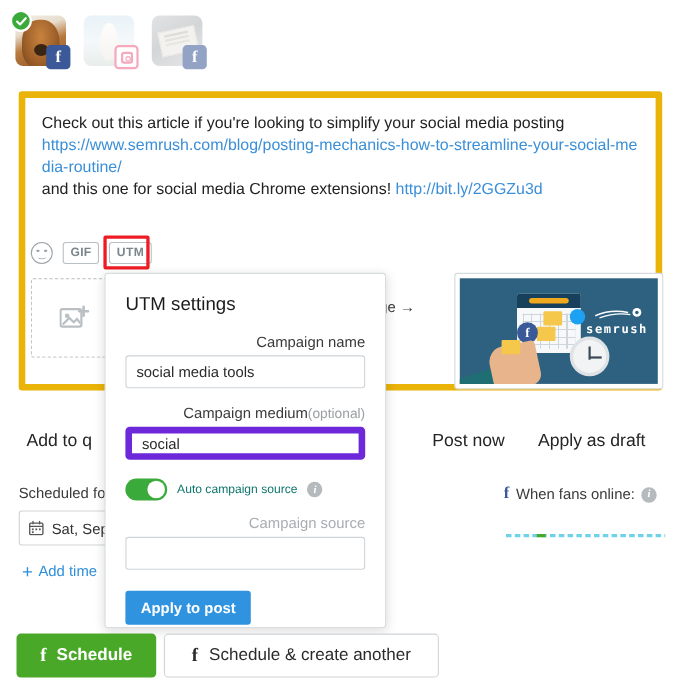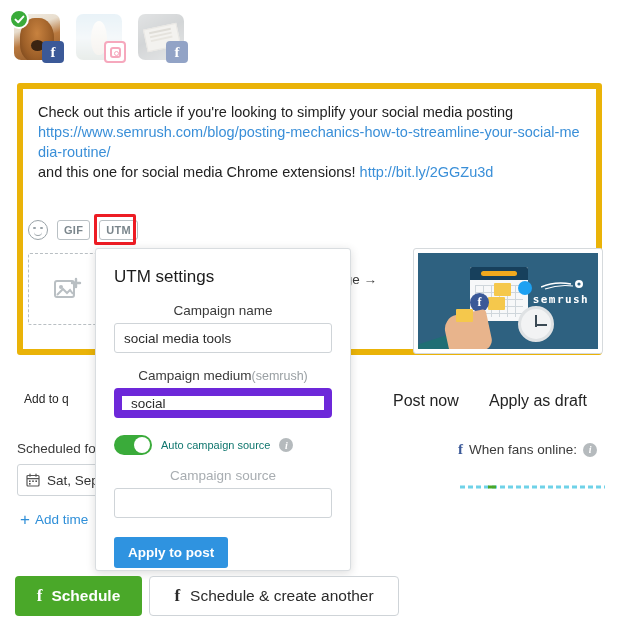--- a/index.html
+++ b/index.html
@@ -96,21 +96,21 @@
   .clock::after{ content:""; position:absolute; left:15px; top:15px; width:11px; height:2px; background:#3b4a55;}
   .hand { position:absolute; left:28px; top:60px; width:44px; height:40px; background:#e8b48c;
      border-radius:14px 4px 10px 10px; transform:rotate(-12deg); }
   .sleeve { position:absolute; left:-2px; top:86px; width:42px; height:24px; background:#1f6e74;
      transform:rotate(-18deg); border-radius:4px; }
   .sem-logo { position:absolute; right:9px; top:40px; color:#fff; font-size:11px; letter-spacing:1.4px;
      font-weight:bold; font-family:"DejaVu Sans Mono", monospace; }
   .sem-swoosh { position:absolute; right:11px; top:27px; width:46px; height:10px; }
 
   .arrow-hint { position:absolute; left:305px; top:272px; font-size:13.5px; color:#3a3a3a; }
-  .tab-queue { position:absolute; left:24px; top:392px; font-size:12px; }
+  .tab-queue { position:absolute; left:24px; top:392px; font-size:16px; }
   .tab-reg   { position:absolute; left:300px; top:392px; font-size:16px; }
   .tab-now   { position:absolute; left:393px; top:392px; font-size:16px; }
   .tab-draft { position:absolute; left:489px; top:392px; font-size:16px; }
 
   
   .sched-label { position:absolute; left:17px; top:441px; font-size:13.5px; color:#3a3a3a; }
   .date-field { position:absolute; left:17px; top:464px; width:120px; height:32px;
      border:1px solid #cfd4d8; border-radius:3px; background:#fff; display:flex; align-items:center;
      padding-left:8px; gap:7px; font-size:13.5px; color:#333; overflow:hidden; white-space:nowrap; }
   .add-time { position:absolute; left:20px; top:512px; color:#2f8fd8; font-size:13.5px;
@@ -122,26 +122,26 @@
   .fb-glyph { font-family:"Liberation Serif", serif; font-weight:bold; color:#3b5998; font-size:15px; }
   .info-i { width:14px; height:14px; border-radius:50%; background:#b5babd; color:#fff;
      font-size:10px; font-style:italic; font-family:"Liberation Serif", serif;
      display:inline-flex; align-items:center; justify-content:center; font-weight:bold; }
   .fans-chart { position:absolute; left:460px; top:485px; width:145px; height:4px; }
 
   
   .popup { position:absolute; left:95px; top:248px; width:256px; height:323px; background:#fff;
      border:1px solid #d9dde0; border-radius:3px; box-shadow:0 2px 10px rgba(0,0,0,.14); padding:18px 18px 0 18px; }
   .popup h3 { margin:0 0 16px 0; font-size:17px; font-weight:normal; color:#1b1b1b; }
-  .f-label { font-size:13.5px; color:#3a3a3a; margin-bottom:5px; display:flex; justify-content:center;
+  .f-label { font-size:13.5px; color:#3a3a3a; margin-bottom:5px; display:flex; justify-content:flex-end;
      align-items:baseline; }
   .f-opt { color:#9aa0a4; font-size:12.5px; }
   .f-input { width:100%; height:30px; border:1px solid #cfd4d8; border-radius:3px; padding:0 9px;
      font-size:13.5px; color:#2b2b2b; font-family:"Liberation Sans", sans-serif; outline:none; background:#fff; }
-  .f-input.focused { border:8px solid #6d28d9; border-radius:4px; }
+  .f-input.focused { border:6px solid #6d28d9; border-radius:4px; }
   .f-gap { height:15px; }
   .toggle-row { display:flex; align-items:center; gap:9px; margin:17px 0 13px 0; }
   .toggle { width:38px; height:20px; border-radius:11px; background:#3aab3a; position:relative; }
   .toggle::after { content:""; position:absolute; right:2px; top:2px; width:16px; height:16px;
      border-radius:50%; background:#fff; }
   .toggle-label { font-size:11px; color:#0f766e; }
   .f-label.dim { color:#a8adb1; }
   .apply-btn { margin-top:19px; background:#2f93e0; color:#fff; border:none; border-radius:3px;
      font-size:13.5px; font-weight:bold; padding:8px 14px; font-family:"Liberation Sans", sans-serif; }
 
@@ -278,21 +278,21 @@
 
   <div class="f-label">
     <span>Campaign name</span>
   </div>
   <input class="f-input" value="social media tools" style="">
 
   <div class="f-gap"></div>
 
   <div class="f-label">
     <span>Campaign medium</span>
-    <span class="f-opt">(semrush)</span>
+    <span class="f-opt">(optional)</span>
   </div>
   <input class="f-input focused" value="social" style="">
 
   <div class="toggle-row">
     <div class="toggle"></div>
     <span class="toggle-label">Auto campaign source</span>
     <span class="info-i">i</span>
   </div>
 
   <div class="f-label dim">

